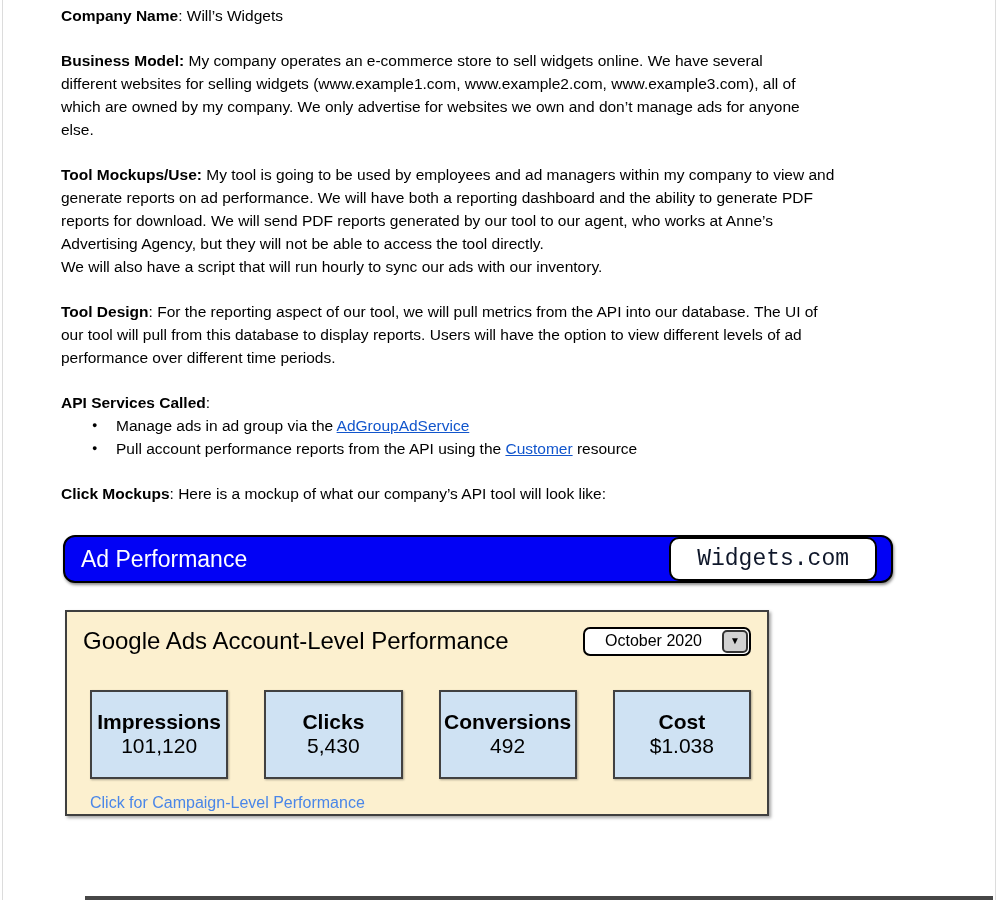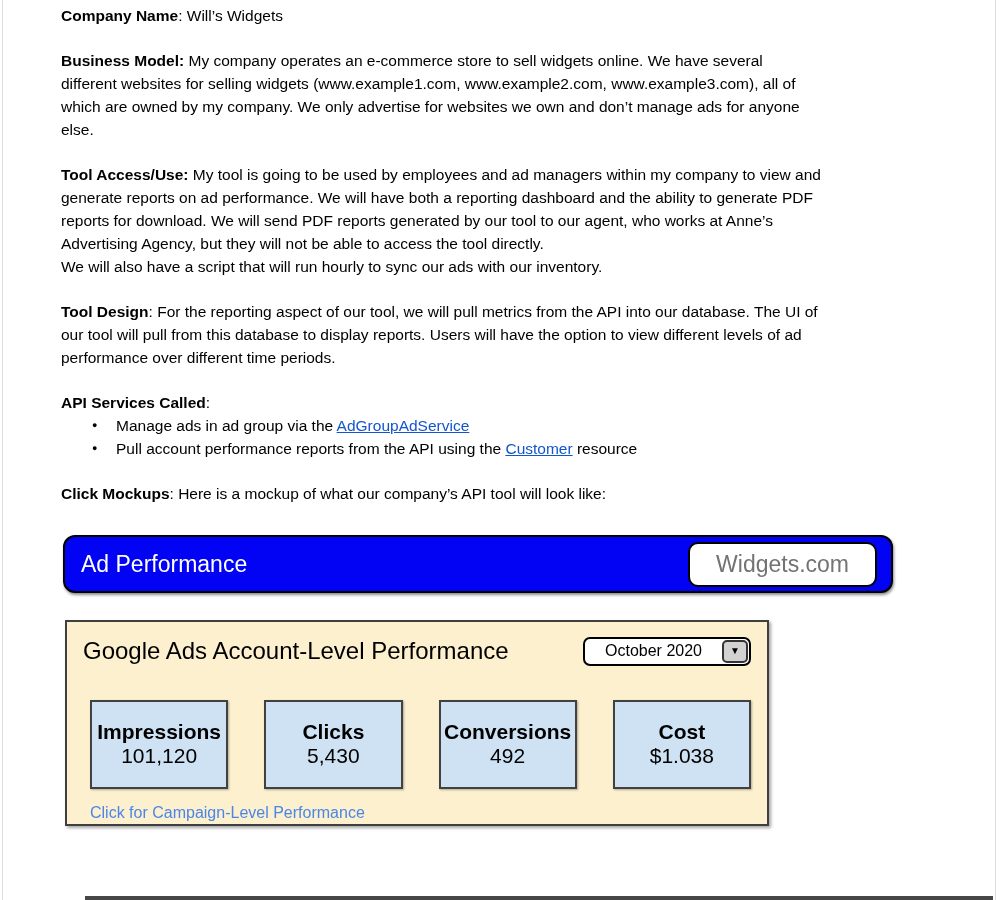--- a/index.html
+++ b/index.html
@@ -17,31 +17,31 @@
   .no-gap { margin-bottom:0; }
 
   a.doclink { color:#1155cc; text-decoration:underline; cursor:pointer; }
 
   .bullets { margin:0 0 22px 0; }
   .bullet-row { display:flex; font-size:15.5px; line-height:23px; }
   .bullet-marker { width:26px; margin-left:29px; font-size:9px; line-height:23px; text-align:left; padding-left:2px; }
 
   
   .mock-header {
-    margin:30px 0 0 2px; width:830px; height:58px;
+    margin:30px 0 0 2px; width:830px; height:48px;
     background:#0202f5; border:2px solid #000; border-radius:12px;
     box-shadow:1px 2px 3px rgba(0,0,0,0.45);
     display:flex; align-items:center; justify-content:space-between;
     padding:0 14px 0 16px;
   }
   .mock-header-title { color:#ffffff; font-size:23px; }
   .site-button {
     background:#ffffff; border:2px solid #000; border-radius:10px;
-    font-size:23px; color:#737373; padding:7px 26px; cursor:pointer;
-    font-family:Liberation Sans, sans-serif;
+    font-size:23px; color:#0f172a; padding:7px 26px; cursor:pointer;
+    font-family:Liberation Mono, monospace;
   }
 
   .mock-panel {
     margin:27px 0 0 4px; width:704px; height:206px;
     background:#fcf0cf; border:2px solid #3f3f3f;
     box-shadow:2px 2px 3px rgba(0,0,0,0.35);
     padding:14px 16px 0 16px;
   }
   .panel-head { display:flex; align-items:center; justify-content:space-between; height:30px; }
   .panel-title { font-size:24px; line-height:30px; }
@@ -85,21 +85,21 @@
 
 <div class="doc">
 
   <p class="para"><b>Company Name</b><span>: Will’s Widgets</span></p>
 
   <p class="para"><b>Business Model:</b><span> My company operates an e-commerce store to sell widgets online. We have several
 different websites for selling widgets (www.example1.com, www.example2.com, www.example3.com), all of
 which are owned by my company. We only advertise for websites we own and don’t manage ads for anyone
 else.</span></p>
 
-  <p class="para"><b>Tool Access/Use:</b><span> My tool is going to be used by employees and ad managers within my company to view and
+  <p class="para"><b>Tool Mockups/Use:</b><span> My tool is going to be used by employees and ad managers within my company to view and
 generate reports on ad performance. We will have both a reporting dashboard and the ability to generate PDF
 reports for download. We will send PDF reports generated by our tool to our agent, who works at Anne’s
 Advertising Agency, but they will not be able to access the tool directly.
 We will also have a script that will run hourly to sync our ads with our inventory.</span></p>
 
   <p class="para"><b>Tool Design</b><span>: For the reporting aspect of our tool, we will pull metrics from the API into our database. The UI of
 our tool will pull from this database to display reports. Users will have the option to view different levels of ad
 performance over different time periods.</span></p>
 
 

